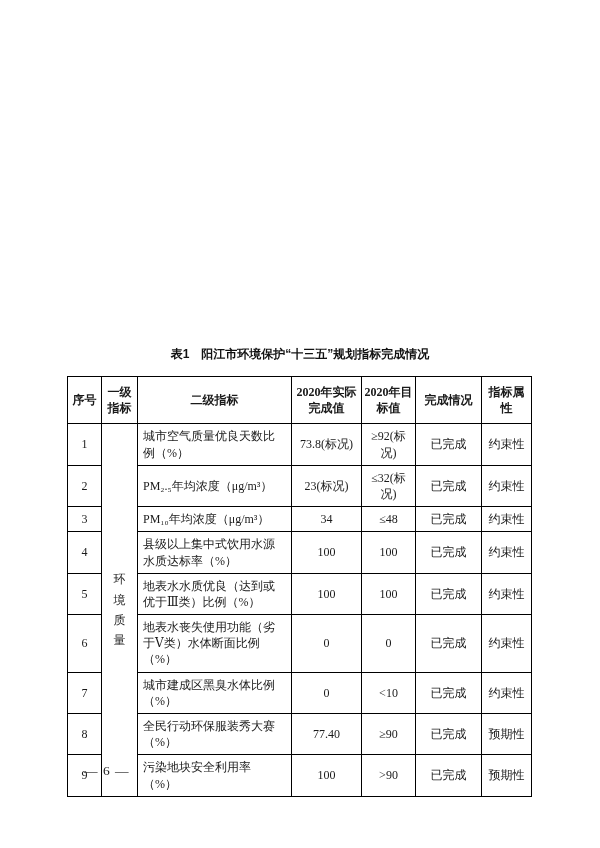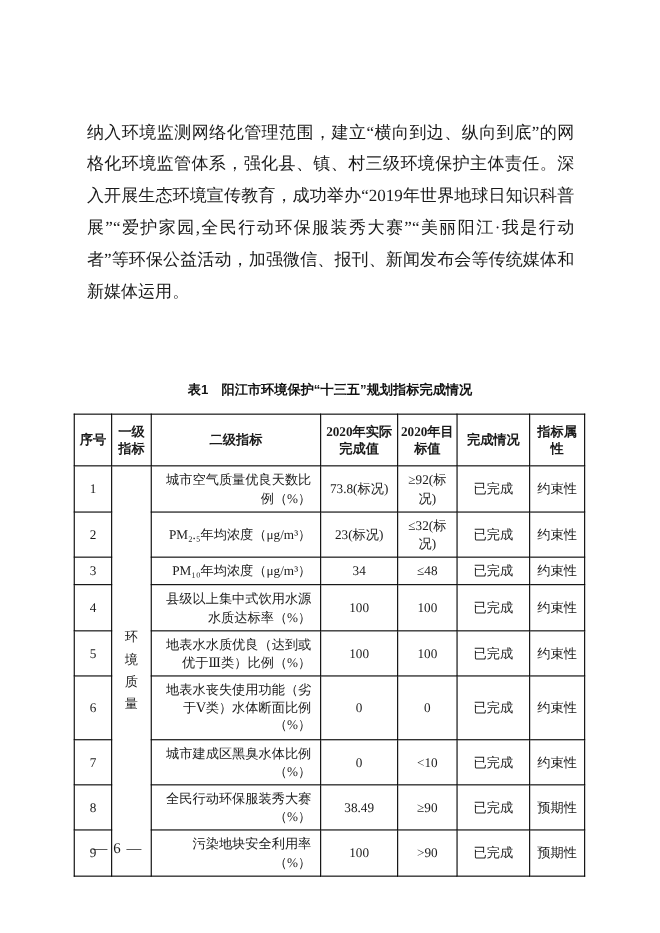--- a/index.html
+++ b/index.html
@@ -64,21 +64,21 @@
     vertical-align: middle;
     padding: 4px 2px;
     line-height: 1.35;
     word-break: break-all;
   }
   .data-table th {
     font-weight: bold;
     padding: 7px 2px;
   }
   .data-table td.cell-secondary {
-    text-align: right;
+    text-align: left;
     padding-left: 5px;
     padding-right: 8px;
   }
   .vertical-text {
     width: 14px;
     margin: 0 auto;
     word-break: break-all;
     line-height: 1.7;
     text-align: center;
   }
@@ -90,21 +90,20 @@
     color: #1a1a1a;
     letter-spacing: 1px;
   }
 </style>
 </head>
 <body>
 
 <div class="page">
 
   <div class="body-text">
-    <p class="para">纳入环境监测网络化管理范围，建立“横向到边、纵向到底”的网格化环境监管体系，强化县、镇、村三级环境保护主体责任。深入开展生态环境宣传教育，成功举办“2019年世界地球日知识科普展”“爱护家园,全民行动环保服装秀大赛”“美丽阳江·我是行动者”等环保公益活动，加强微信、报刊、新闻发布会等传统媒体和新媒体运用。</p>
   </div>
 
   <div class="table-title">表1　阳江市环境保护“十三五”规划指标完成情况</div>
 
   <table class="data-table">
     <colgroup>
       <col style="width:34px">
       <col style="width:36px">
       <col style="width:154px">
       <col style="width:70px">
@@ -179,21 +178,21 @@
         <td>7</td>
         <td class="cell-secondary">城市建成区黑臭水体比例（%）</td>
         <td>0</td>
         <td>&lt;10</td>
         <td>已完成</td>
         <td>约束性</td>
       </tr>
       <tr>
         <td>8</td>
         <td class="cell-secondary">全民行动环保服装秀大赛（%）</td>
-        <td>38.49</td>
+        <td>77.40</td>
         <td>≥90</td>
         <td>已完成</td>
         <td>预期性</td>
       </tr>
       <tr>
         <td>9</td>
         <td class="cell-secondary">污染地块安全利用率（%）</td>
         <td>100</td>
         <td>&gt;90</td>
         <td>已完成</td>

